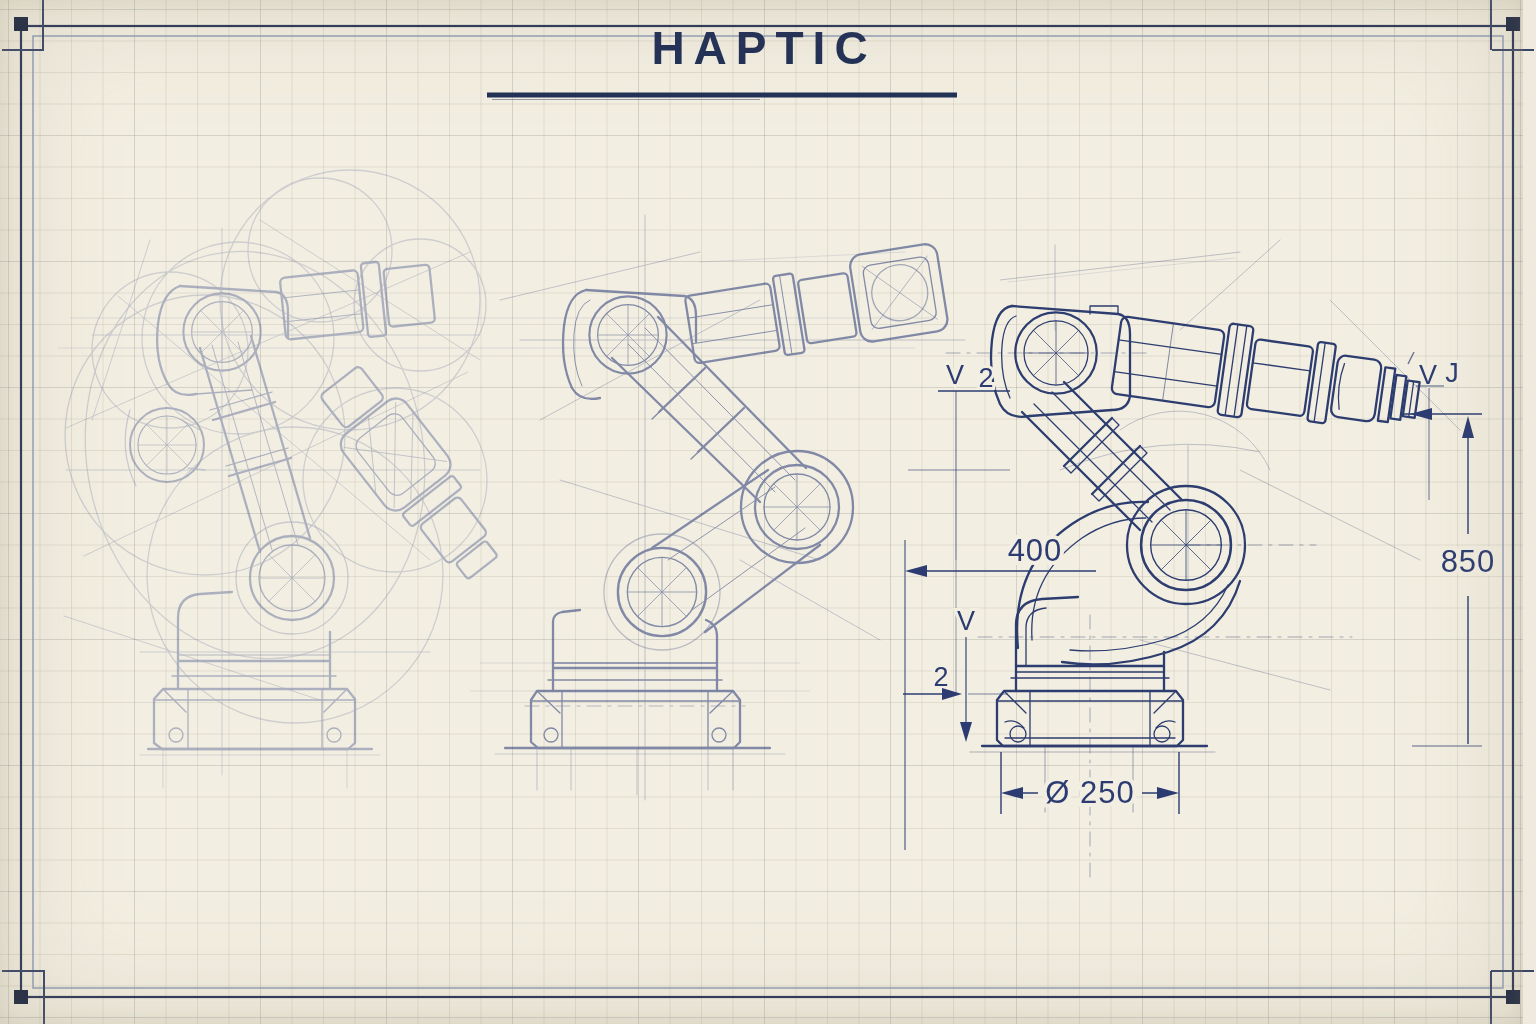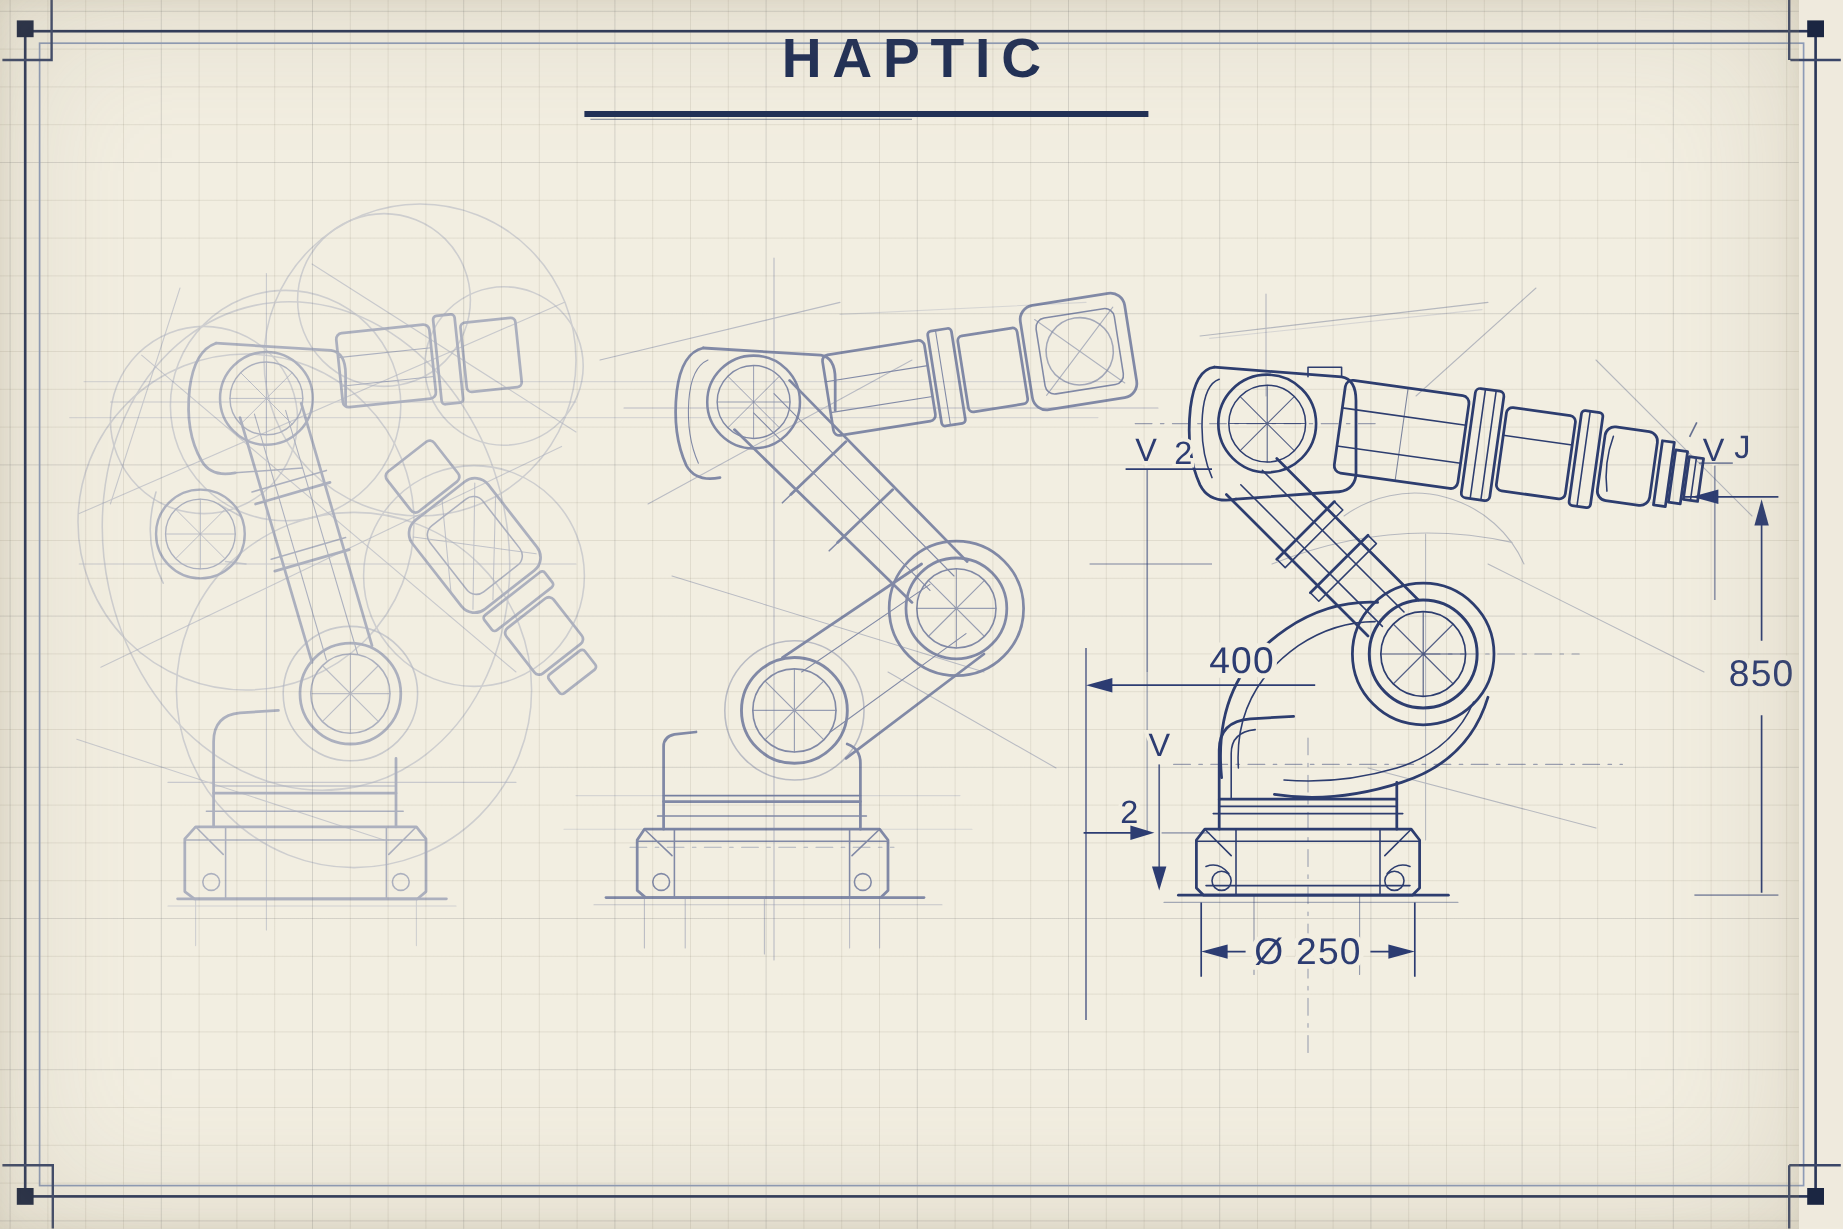--- a/index.html
+++ b/index.html
@@ -11,20 +11,21 @@
   .sheet{
     position:relative;width:1499px;height:1024px;
     background-color:#f2eee1;
     background-image:
       linear-gradient(rgba(100,110,140,0.10) 1px, transparent 1px),
       linear-gradient(90deg, rgba(100,110,140,0.10) 1px, transparent 1px),
       linear-gradient(rgba(120,112,92,0.14) 1px, transparent 1px),
       linear-gradient(90deg, rgba(120,112,92,0.14) 1px, transparent 1px);
     background-size:126px 126px,126px 126px,31.5px 31.5px,31.5px 31.5px;
     background-position:8px 9px,8px 9px,8px 9px,8px 9px;
+    padding-left:24px;
   }
   .sheet::after{
     content:"";position:absolute;inset:0;pointer-events:none;
     box-shadow:inset 0 0 120px rgba(150,138,112,0.25), inset 0 0 18px rgba(150,138,112,0.18);
   }
   svg{position:absolute;inset:0;}
   
   .s1{fill:none;stroke-width:2.3;stroke-linecap:round;stroke-linejoin:round;}
   .s2{fill:none;stroke-width:1.3;stroke-linecap:round;stroke-linejoin:round;}
   .s3{fill:none;stroke-width:0.9;stroke-linecap:round;stroke-linejoin:round;}

